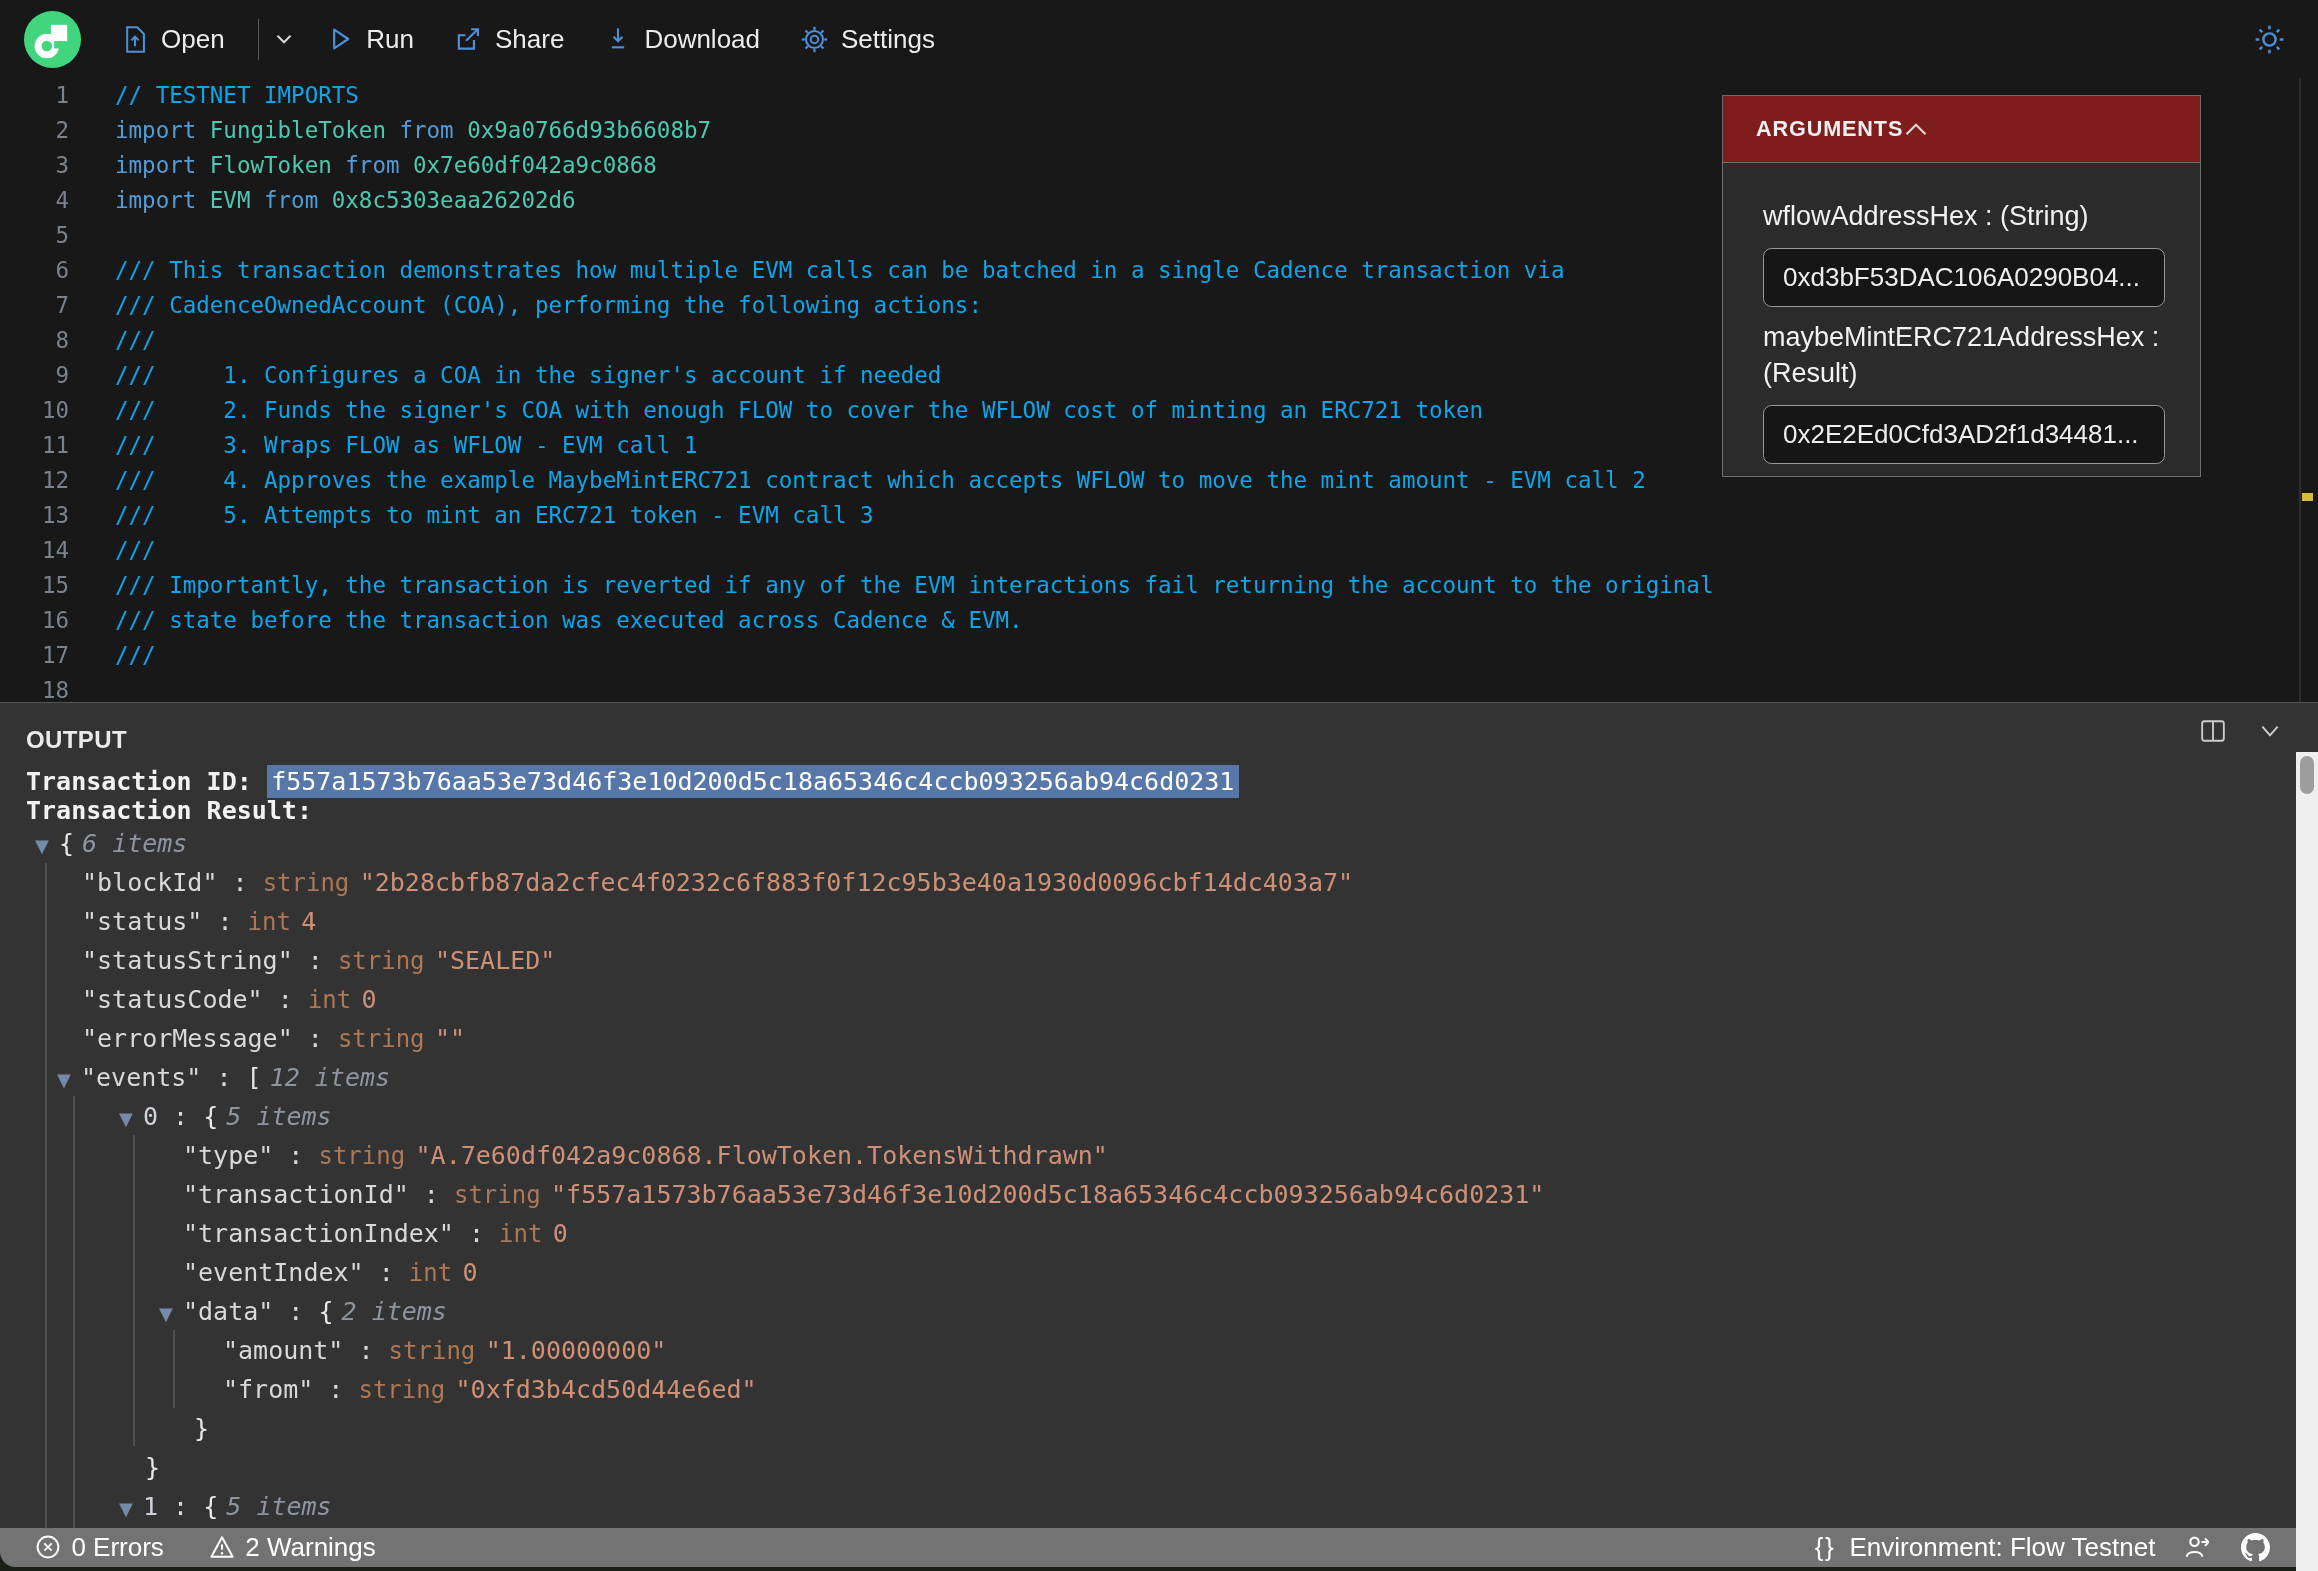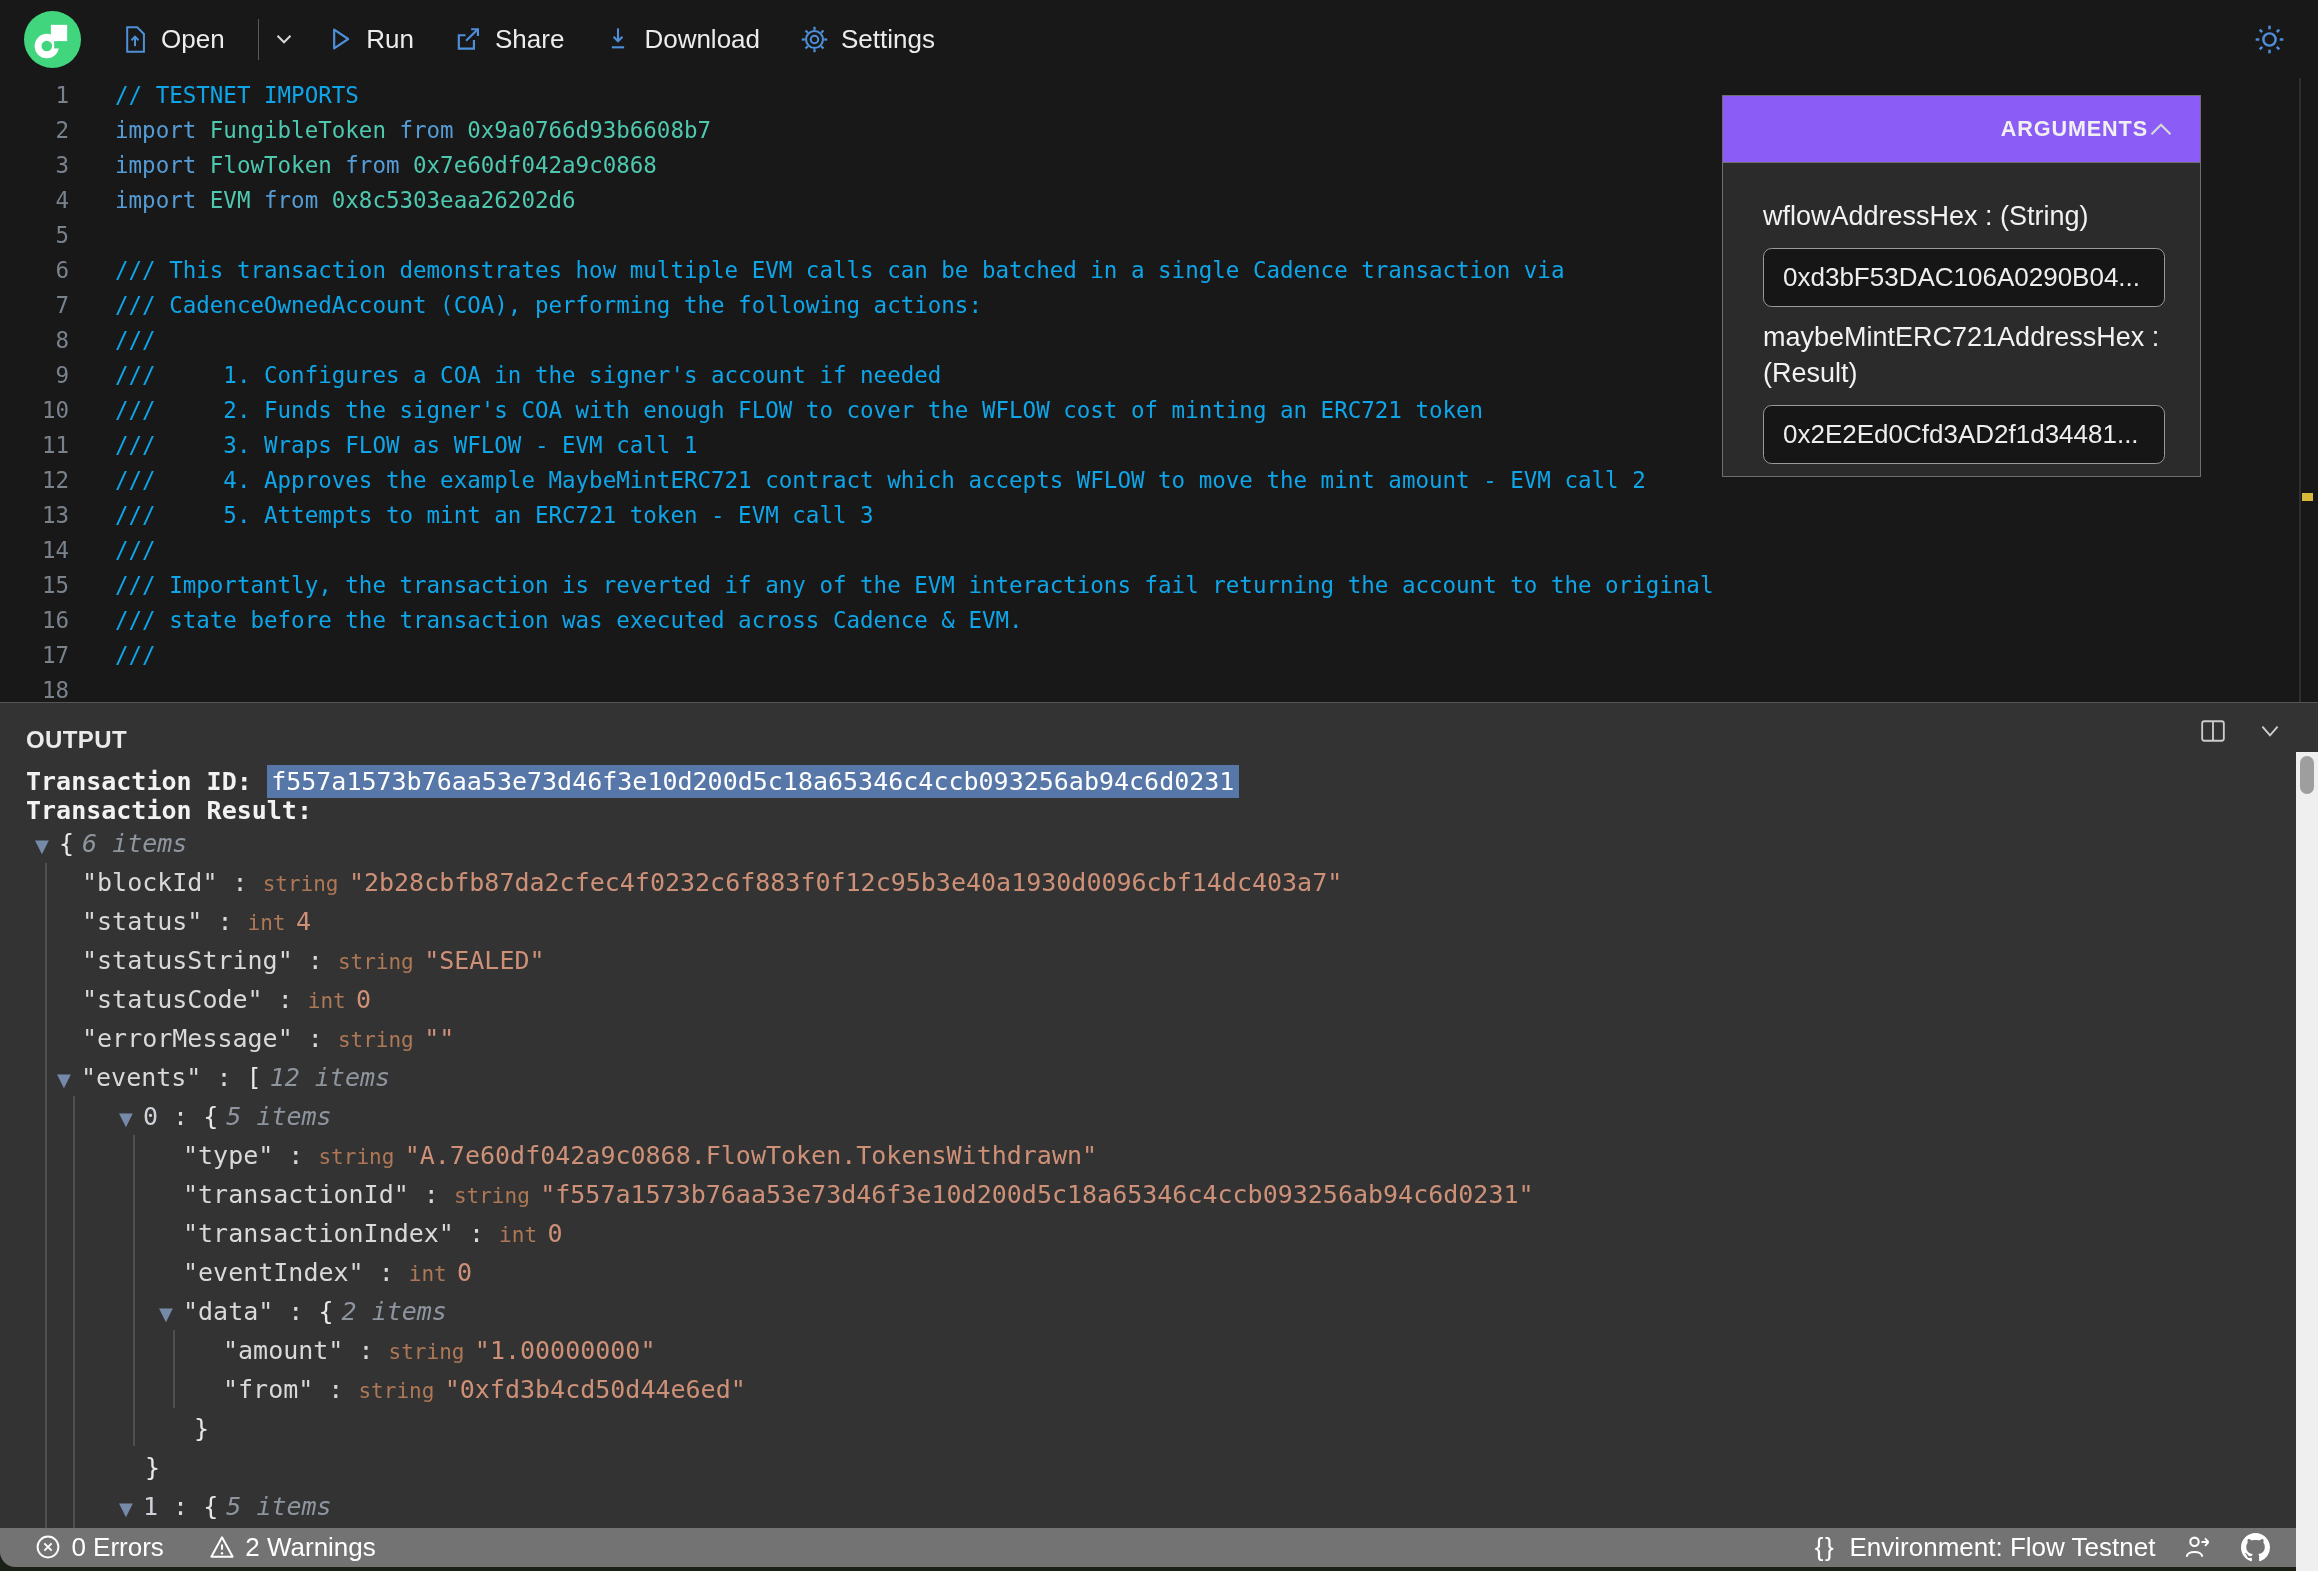--- a/index.html
+++ b/index.html
@@ -22,22 +22,22 @@
   .code{padding-left:46px;}
   .c-comment{color:#0ea5e9;}
   .c-kw{color:#559CD6;}
   .c-type{color:#4EC9B0;}
   .c-link{color:#6A9955;text-decoration:underline;text-underline-offset:6px;cursor:pointer;}
   .ruler-line{position:absolute;top:0;bottom:0;right:17.3px;width:1.7px;background:#2e2e2e;}
   .warn-marker{position:absolute;right:5.2px;top:415px;width:11.2px;height:7.8px;background:#D7BA3A;}
   
   .args{position:absolute;left:1722px;top:95px;width:479px;height:382px;background:#2b2b2b;
     border:1.7px solid #6e6e6e;box-sizing:border-box;z-index:3;}
-  .args-header{height:66px;background:#8b5cf6;border-bottom:1.7px solid #6e6e6e;display:flex;
-    align-items:center;justify-content:flex-end;padding:0 26px 0 33px;}
+  .args-header{height:66px;background:#7f1d1d;border-bottom:1.7px solid #6e6e6e;display:flex;
+    align-items:center;justify-content:flex-start;padding:0 26px 0 33px;}
   .args-title{color:#f0f0f0;font-size:21.6px;font-weight:bold;letter-spacing:0.9px;}
   .args-body{padding:22.5px 35px 0 40px;}
   .arg-label{color:#f2f2f2;font-size:27px;margin:12px 0 14px 0;line-height:36px;}
   .arg-input{height:57px;border:1.7px solid #9a9a9a;border-radius:8.6px;background:#161616;
     display:flex;align-items:center;padding-left:19px;color:#eeeeee;font-size:26px;margin-bottom:8.6px;cursor:text;}
   
   .output{position:absolute;top:702px;left:0;right:0;bottom:0;background:#333333;
     border-top:1.7px solid #555555;box-sizing:border-box;overflow:hidden;
     font-family:"DejaVu Sans Mono","Liberation Mono",monospace;}
   .out-title{position:absolute;top:22.5px;left:26px;font-family:"Liberation Sans",sans-serif;
@@ -47,21 +47,21 @@
   .tx-row{position:absolute;left:26px;height:29px;line-height:29px;font-size:25px;color:#f2f2f2;
     white-space:pre;}
   .tx-label{font-weight:bold;}
   .tx-hash{background:#5677A7;color:#ffffff;padding:1.7px 4.3px;}
   .json-tree{position:absolute;top:121px;left:0;right:22.5px;bottom:0;overflow:hidden;}
   .j-row{height:39px;line-height:39px;font-size:25px;color:#d9d9d9;white-space:pre;position:relative;z-index:1;}
   .j-caret{display:inline-block;width:24px;color:#7589A8;font-family:"DejaVu Sans",sans-serif;
     font-size:18px;vertical-align:middle;cursor:pointer;}
   .j-key{color:#d9d9d9;}
   .j-colon{color:#d9d9d9;}
-  .j-type{color:#AE7856;font-size:21px;margin-right:10.4px;}
+  .j-type{color:#AE7856;font-size:24px;margin-right:10.4px;}
   .j-str{color:#CE9178;}
   .j-num{color:#CE9178;}
   .j-meta{color:#8e959e;font-style:italic;margin-left:8px;}
   .j-brace{color:#e8e8e8;}
   .j-idx{color:#cfd3d9;margin-right:0;}
   .guide{position:absolute;width:1.7px;background:#4f4f4f;z-index:0;}
   
   .scroll-track{position:absolute;right:0;top:752px;bottom:0;width:21.6px;background:#efefef;z-index:8;}
   .scroll-thumb{position:absolute;top:4.3px;left:3.5px;width:14px;height:38px;border-radius:7px;background:#9e9e9e;cursor:pointer;}
   

